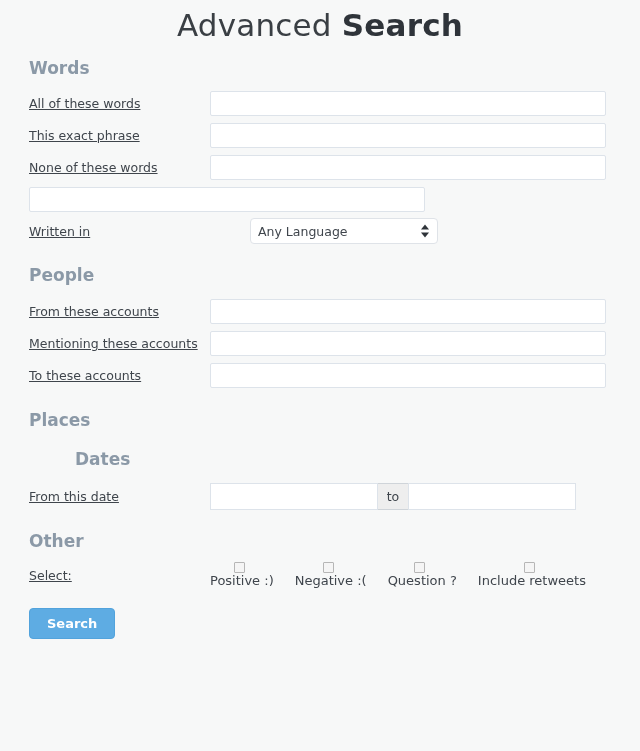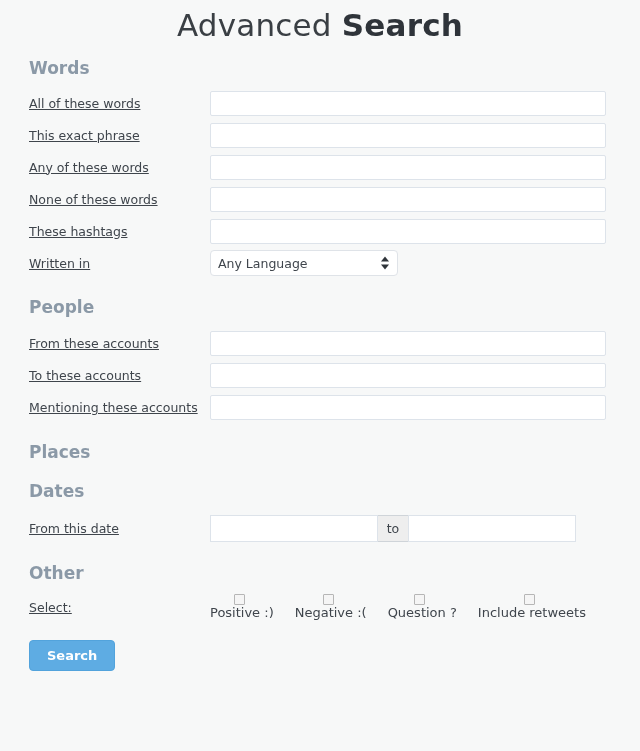--- a/index.html
+++ b/index.html
@@ -96,20 +96,21 @@
     height: 26px;
     width: 188px;
     background: #ffffff;
     border: 1px solid #dfe3e8;
     border-radius: 4px;
     font-family: "DejaVu Sans", "Liberation Sans", sans-serif;
     font-size: 12.5px;
     color: #3f454c;
     padding: 2px 24px 2px 7px;
     outline: none;
+    margin-left: 40px;
   }
   .select-arrow {
     position: absolute;
     right: 9px;
     top: 50%;
     transform: translateY(-50%);
     width: 8px;
     height: 13px;
     pointer-events: none;
     display: flex;
@@ -202,21 +203,21 @@
     cursor: pointer;
     line-height: 1;
   }
 
   .sp-words-head   { padding-top: 17px; }
   .sp-words-rows   { padding-top: 9px; }
   .sp-people-head  { padding-top: 18px; }
   .sp-people-rows  { padding-top: 10px; }
   .sp-places-head  { padding-top: 19px; }
   .sp-places-rows  { padding-top: 10px; }
-  .sp-dates-head   { padding-top: 19px; }
+  .sp-dates-head   { padding-top: 19px; padding-left: 46px; }
   .sp-dates-rows   { padding-top: 11px; }
   .sp-other-head   { padding-top: 19px; }
   .sp-other-rows   { padding-top: 8px; }
   .sp-btn          { padding-top: 17px; }
 </style>
 </head>
 <body>
 
 <div class="page">
 
@@ -236,36 +237,29 @@
       </div>
     </div>
 
     <div class="form-row">
       <div class="row-label">This exact phrase</div>
       <div class="field-area">
         <input class="text-input" type="text" placeholder="" style="">
       </div>
     </div>
 
-    <div class="form-row">
-      <div class="row-label">Any of these words</div>
-      <div class="field-area">
-        <input class="text-input" type="text" placeholder="" style="">
-      </div>
-    </div>
 
     <div class="form-row">
       <div class="row-label">None of these words</div>
       <div class="field-area">
         <input class="text-input" type="text" placeholder="" style="">
       </div>
     </div>
 
     <div class="form-row">
-      <div class="row-label">These hashtags</div>
       <div class="field-area">
         <input class="text-input" type="text" placeholder="" style="">
       </div>
     </div>
 
     <div class="form-row">
       <div class="row-label">Written in</div>
       <div class="field-area">
         <span class="select-wrap">
           <select class="lang-select">
@@ -287,28 +281,28 @@
   <div class="sp-people-rows">
 
     <div class="form-row">
       <div class="row-label">From these accounts</div>
       <div class="field-area">
         <input class="text-input" type="text" placeholder="" style="">
       </div>
     </div>
 
     <div class="form-row">
+      <div class="row-label">Mentioning these accounts</div>
+      <div class="field-area">
+        <input class="text-input" type="text" placeholder="" style="">
+      </div>
+    </div>
+
+    <div class="form-row">
       <div class="row-label">To these accounts</div>
-      <div class="field-area">
-        <input class="text-input" type="text" placeholder="" style="">
-      </div>
-    </div>
-
-    <div class="form-row">
-      <div class="row-label">Mentioning these accounts</div>
       <div class="field-area">
         <input class="text-input" type="text" placeholder="" style="">
       </div>
     </div>
 
   </div>
 
   <div class="sp-places-head">
     <div class="section-heading">Places</div>
   </div>

